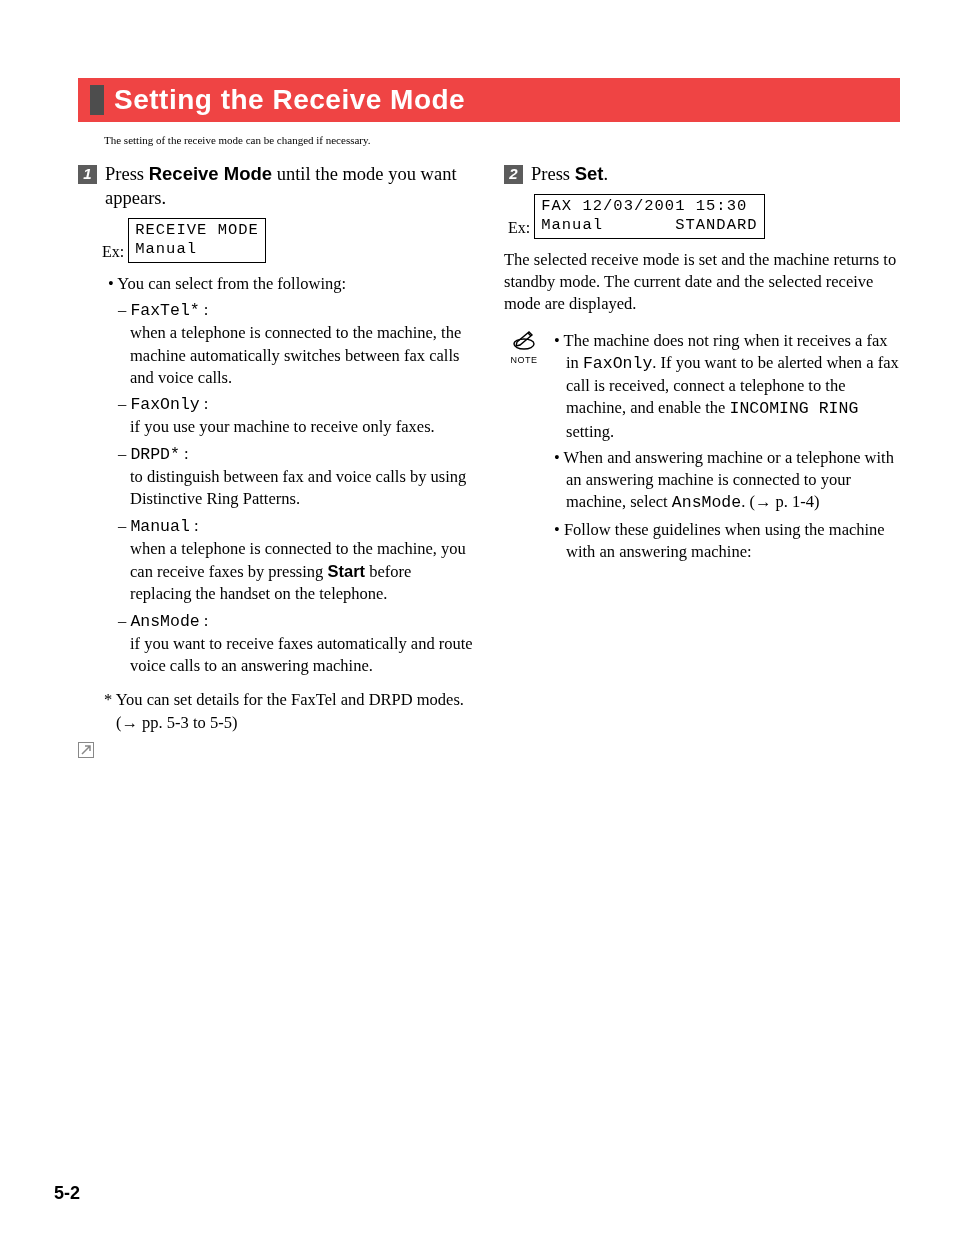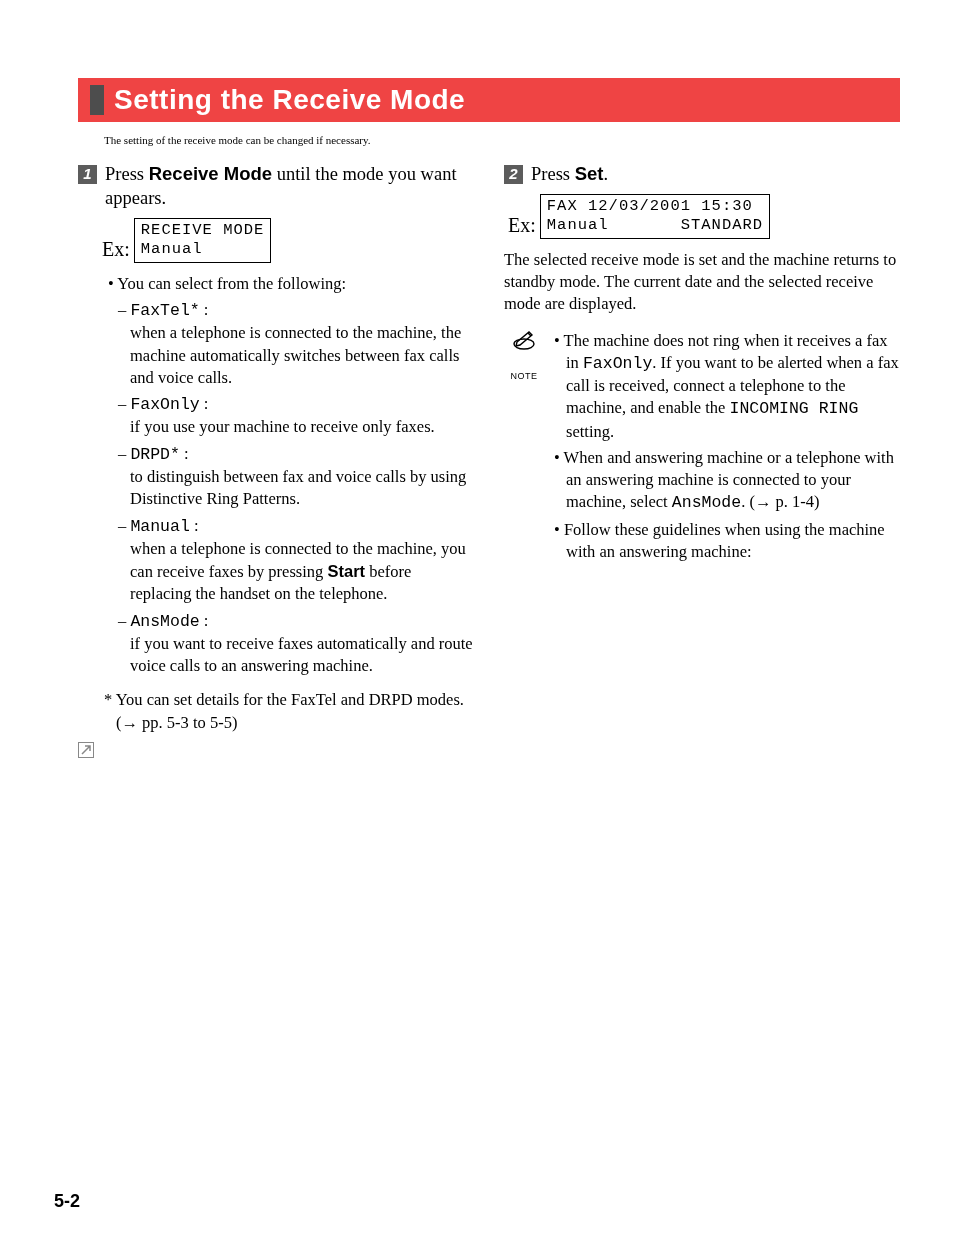--- a/index.html
+++ b/index.html
@@ -8,42 +8,42 @@
   .heading-marker { width: 14px; height: 30px; background: #4d4d4d; margin-right: 10px; }
   .heading-text { font-family: Arial, Helvetica, sans-serif; font-weight: 900; font-size: 28px; letter-spacing: 0.5px; }
   .intro { font-size: 11px; margin: 12px 0 16px 26px; }
   .columns { display: flex; gap: 30px; }
   .col { flex: 1; min-width: 0; font-size: 16.5px; line-height: 1.35; }
   .step-head { display: flex; align-items: flex-start; margin-bottom: 8px; }
   .step-num { width: 19px; height: 19px; background: #5c5c5c; color: #fff; font-family: Arial, sans-serif; font-weight: bold; font-size: 15px; display: inline-flex; align-items: center; justify-content: center; margin-right: 8px; flex: none; margin-top: 3px; font-style: italic; }
   .step-text { font-size: 18.5px; line-height: 1.3; }
   .bold-sans { font-family: Arial, Helvetica, sans-serif; font-weight: 800; }
   .lcd-row { display: flex; align-items: flex-end; margin: 6px 0 10px 24px; }
-  .ex-label { font-size: 20px; margin-right: 4px; }
+  .ex-label { font-size: 16px; margin-right: 4px; }
   .lcd { border: 1px solid #000; padding: 2px 6px; font-family: "Courier New", Courier, monospace; font-size: 15.5px; letter-spacing: 1px; white-space: pre; line-height: 1.25; }
   ul.bulleted { list-style: none; margin-left: 30px; }
   ul.bulleted > li::before { content: "• "; }
   ul.bulleted > li { margin-bottom: 4px; }
   .opt-list { margin-left: 12px; }
   .opt-head { margin-top: 4px; }
   .opt-desc { margin-left: 12px; }
   .mono { font-family: "Courier New", Courier, monospace; }
   .footnote { margin: 12px 0 0 26px; text-indent: -12px; padding-left: 12px; }
   .after-step2 { margin-left: 0; }
   .note-block { display: flex; align-items: flex-start; margin-top: 14px; }
   .note-icon-wrap { display: flex; flex-direction: column; align-items: center; margin-right: 10px; flex: none; width: 40px; }
-  .note-label { font-family: Arial, sans-serif; font-size: 9px; letter-spacing: 0.5px; margin-top: 20px; }
+  .note-label { font-family: Arial, sans-serif; font-size: 9px; letter-spacing: 0.5px; margin-top: 4px; }
   .note-list { list-style: none; flex: 1; }
   .note-list > li { text-indent: -12px; padding-left: 12px; margin-bottom: 4px; }
   .note-list > li::before { content: "• "; }
   .sub-dash { list-style: none; margin-left: 12px; }
   .sub-dash > li { text-indent: -12px; padding-left: 12px; }
   .sub-dash > li::before { content: "– "; }
   .ex-indent { margin-left: 12px; text-indent: 0; padding-left: 22px; text-indent: -22px; }
-  .page-num { position: absolute; bottom: 30px; left: 54px; font-family: Arial, Helvetica, sans-serif; font-weight: 900; font-size: 18px; }
+  .page-num { position: absolute; bottom: 38px; left: 54px; font-family: Arial, Helvetica, sans-serif; font-weight: 900; font-size: 18px; }
   .arrow-icon { position: absolute; left: 78px; top: 742px; }
 </style>
 </head>
 <body>
 
 <div class="heading-bar">
   <div class="heading-marker"></div>
   <div class="heading-text">Setting the Receive Mode</div>
 </div>
 

